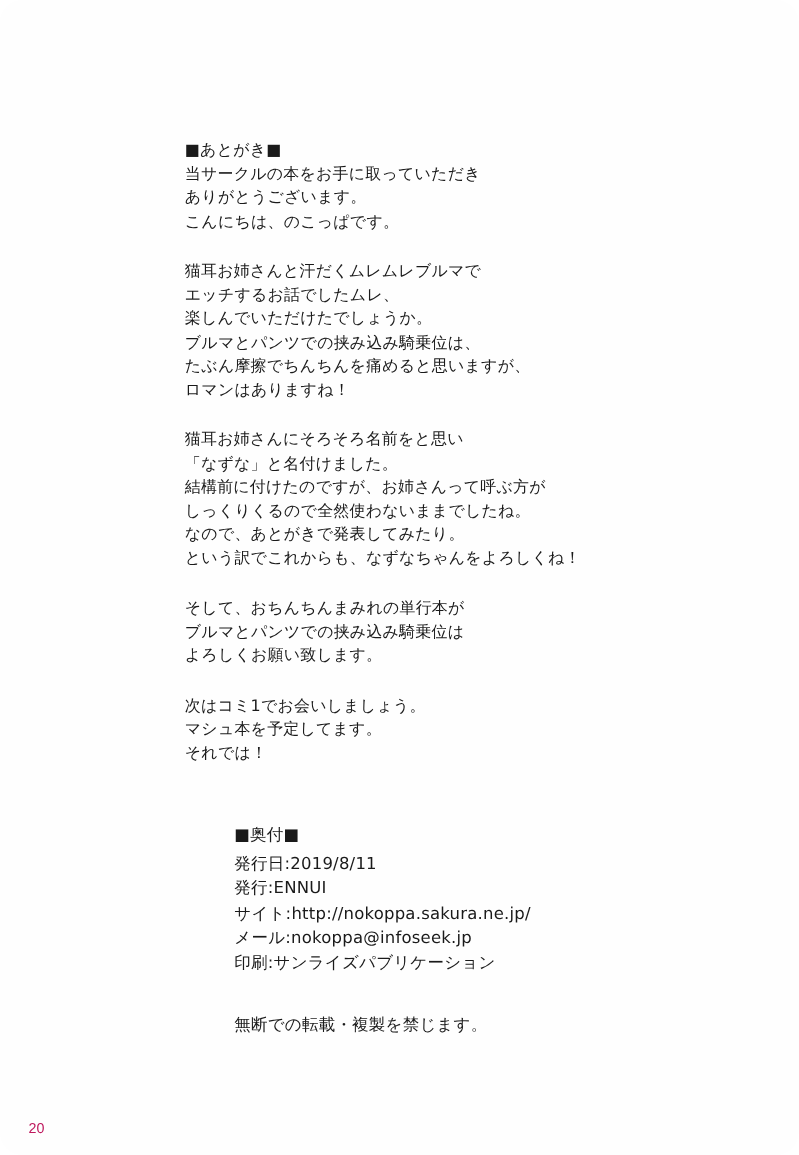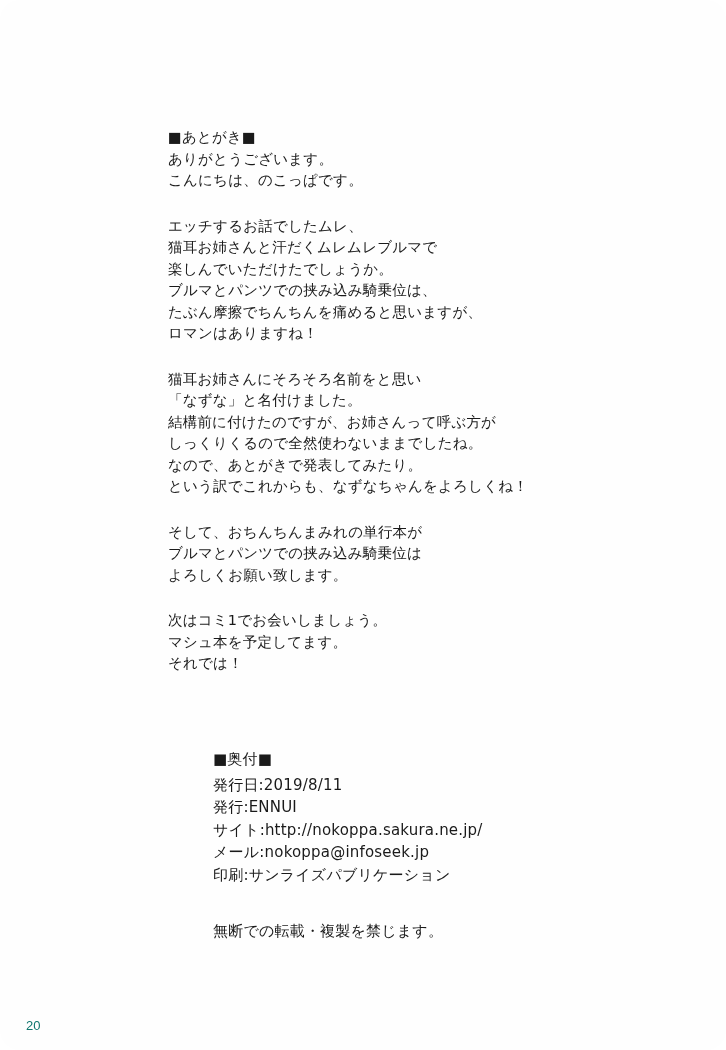--- a/index.html
+++ b/index.html
@@ -63,40 +63,41 @@
   .notice .line {
     font-size: 15px;
   }
 
   
   .page-number {
     position: absolute;
     left: 26px;
     bottom: 17px;
     font-size: 13px;
-    color: #0f766e;
+    color: #be185d;
     font-family: "Liberation Sans", sans-serif;
   }
 </style>
 </head>
 <body>
 
 <div class="page">
 
   <div class="afterword">
 
     <div class="para">
       <div class="line">■あとがき■</div>
+      <div class="line">当サークルの本をお手に取っていただき</div>
       <div class="line">ありがとうございます。</div>
       <div class="line">こんにちは、のこっぱです。</div>
     </div>
 
     <div class="para">
+      <div class="line">猫耳お姉さんと汗だくムレムレブルマで</div>
       <div class="line">エッチするお話でしたムレ、</div>
-      <div class="line">猫耳お姉さんと汗だくムレムレブルマで</div>
       <div class="line">楽しんでいただけたでしょうか。</div>
       <div class="line">ブルマとパンツでの挟み込み騎乗位は、</div>
       <div class="line">たぶん摩擦でちんちんを痛めると思いますが、</div>
       <div class="line">ロマンはありますね！</div>
     </div>
 
     <div class="para">
       <div class="line">猫耳お姉さんにそろそろ名前をと思い</div>
       <div class="line">「なずな」と名付けました。</div>
       <div class="line">結構前に付けたのですが、お姉さんって呼ぶ方が</div>

